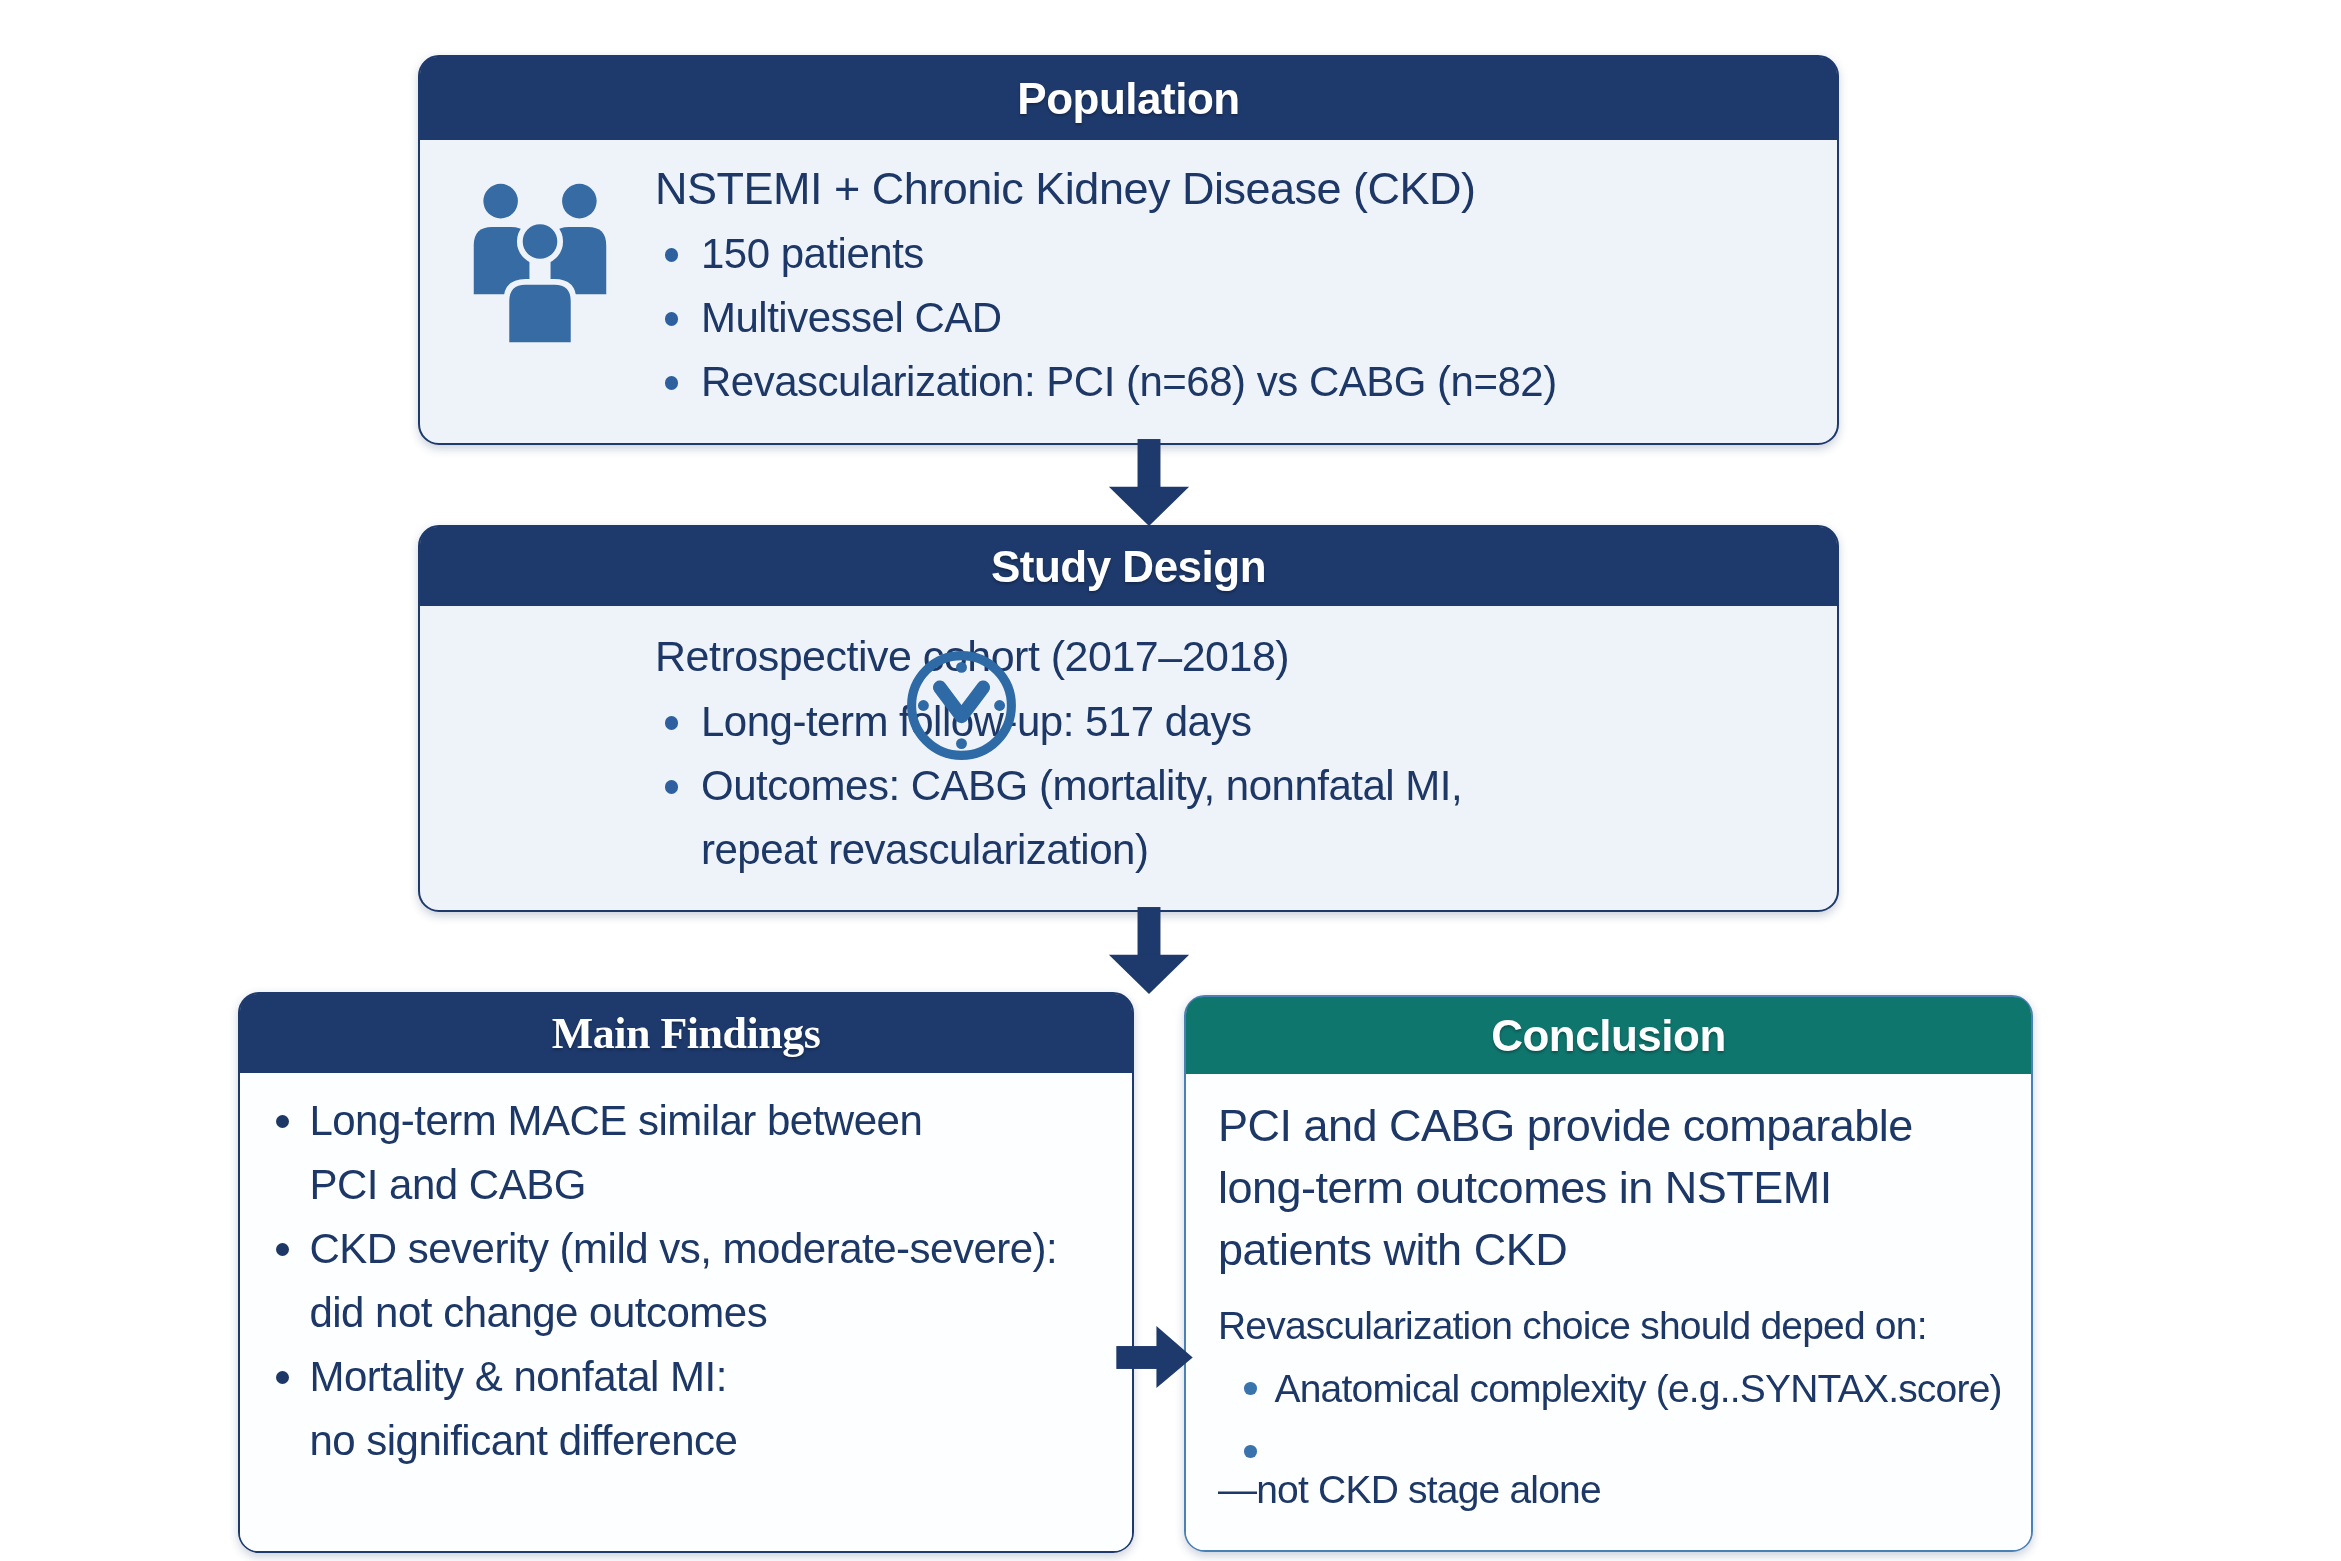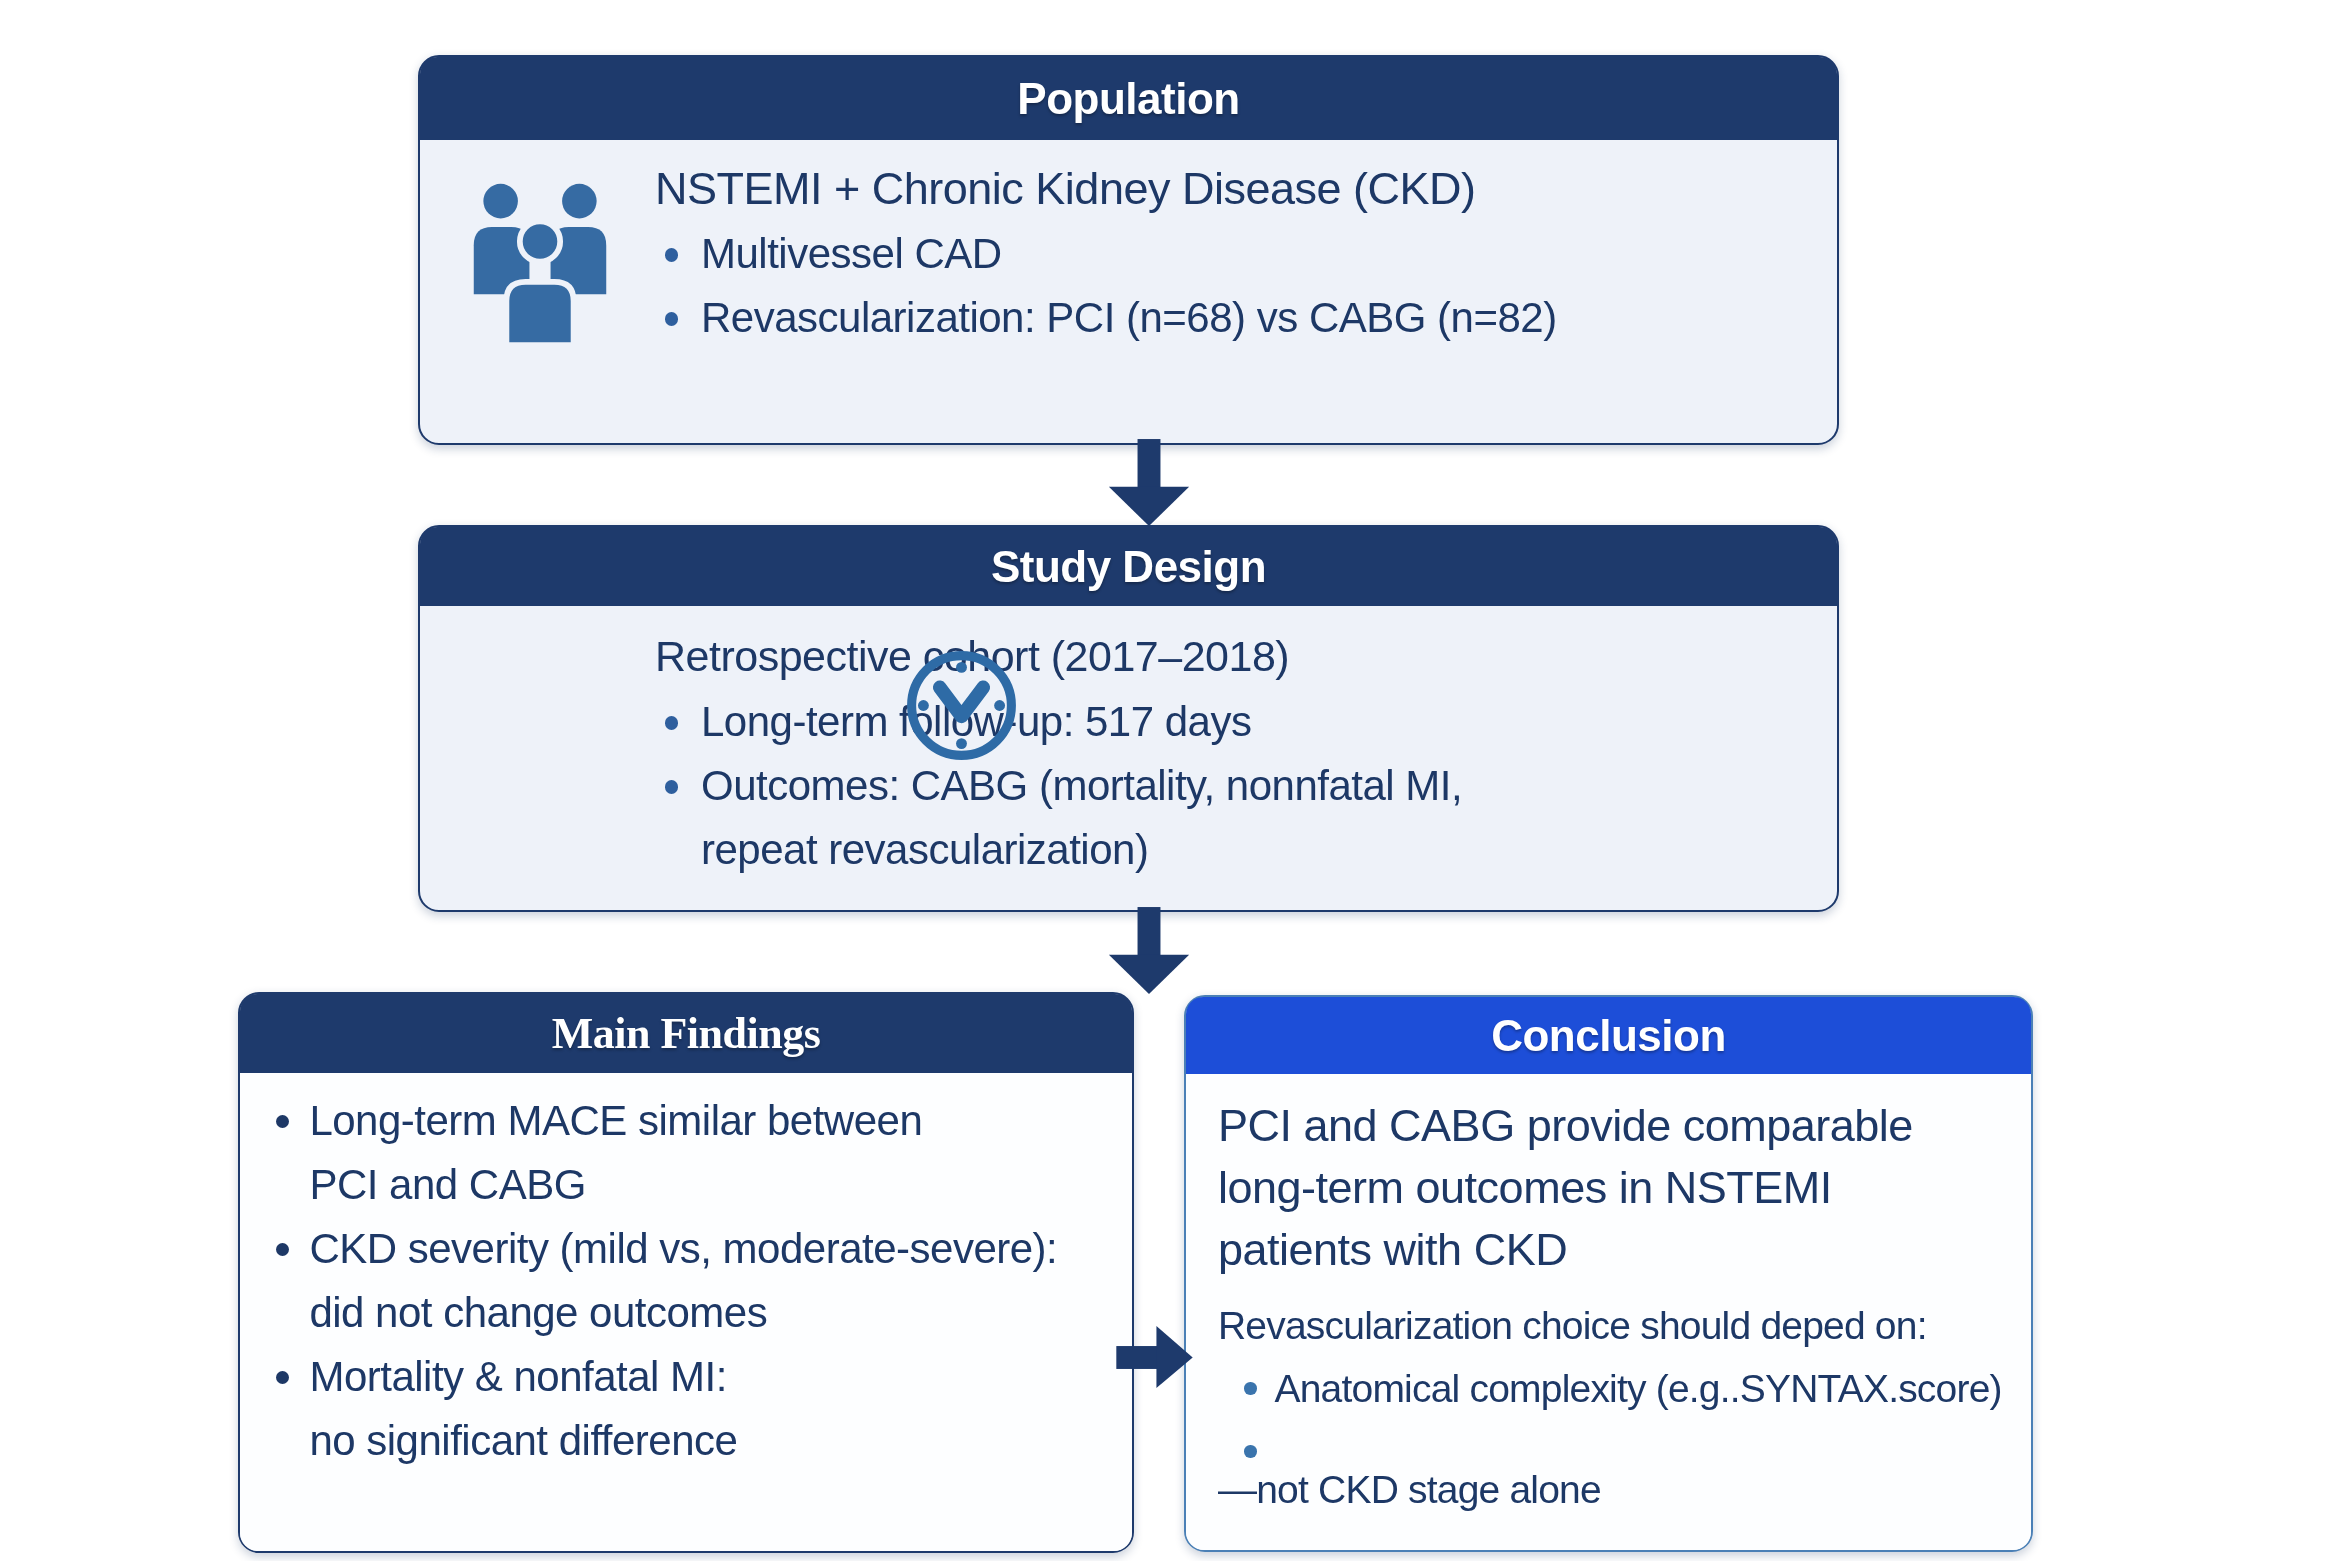--- a/index.html
+++ b/index.html
@@ -8,21 +8,21 @@
     font-family:"Liberation Sans","DejaVu Sans",sans-serif;color:#1d3866;letter-spacing:-0.5px;
   }
   .box{position:absolute;border:2.9px solid #1e3a6c;border-radius:21px;background:#eef2f9;
        box-shadow:0 3.8px 9.6px rgba(25,50,95,.22);}
   .box .hdr{position:absolute;left:0;top:0;width:100%;background:#1e3a6c;color:#fff;
        border-radius:17.3px 17.3px 0 0;display:flex;align-items:center;justify-content:center;
        font-size:44px;font-weight:700;text-shadow:0 1.9px 2.9px rgba(0,0,0,.3);}
   .box .bdy{position:absolute;left:0;right:0;bottom:0;}
   .white-bdy{background:#fdfeff;}
   .concl{border-color:#4b80b6;}
-  .concl .hdr{background:#1d4ed8;justify-content:center;}
+  .concl .hdr{background:#0f766e;justify-content:center;}
   .pre{white-space:pre;}
   .title-bold{font-size:45px;font-weight:400;line-height:67px;}
   .title-reg{font-size:43px;font-weight:400;line-height:67px;}
   .brow{display:flex;align-items:flex-start;line-height:64px;font-size:42px;}
   .dot{width:13.4px;height:13.4px;border-radius:50%;background:#2e5f9e;flex:0 0 auto;
        margin:26px 23px 0 9.6px;}
   .find .dot{background:#1d3866;margin-left:0;margin-right:20px;}
   .concl .dot{background:#3a74ad;width:12.5px;height:12.5px;margin:25px 18px 0 26px;}
   .icon{position:absolute;}
   .para1{font-size:45px;line-height:62px;}
@@ -34,20 +34,24 @@
 <body>
 
 <div class="canvas">
 
   <div class="box" style="left:418px;top:55px;width:1417px;height:386px;">
     <div class="hdr" style="height:83px;">
       <span>Population</span>
     </div>
     <div class="bdy" style="top:83px;padding:15.4px 29px 0 235px;">
       <div class="title-bold pre">NSTEMI + Chronic Kidney Disease (CKD)</div>
+      <div class="brow">
+        <span class="dot"></span>
+        <span class="pre">150 patients</span>
+      </div>
       <div class="brow">
         <span class="dot"></span>
         <span class="pre">Multivessel CAD</span>
       </div>
       <div class="brow">
         <span class="dot"></span>
         <span class="pre">Revascularization: PCI (n=68) vs CABG (n=82)</span>
       </div>
     </div>
 

